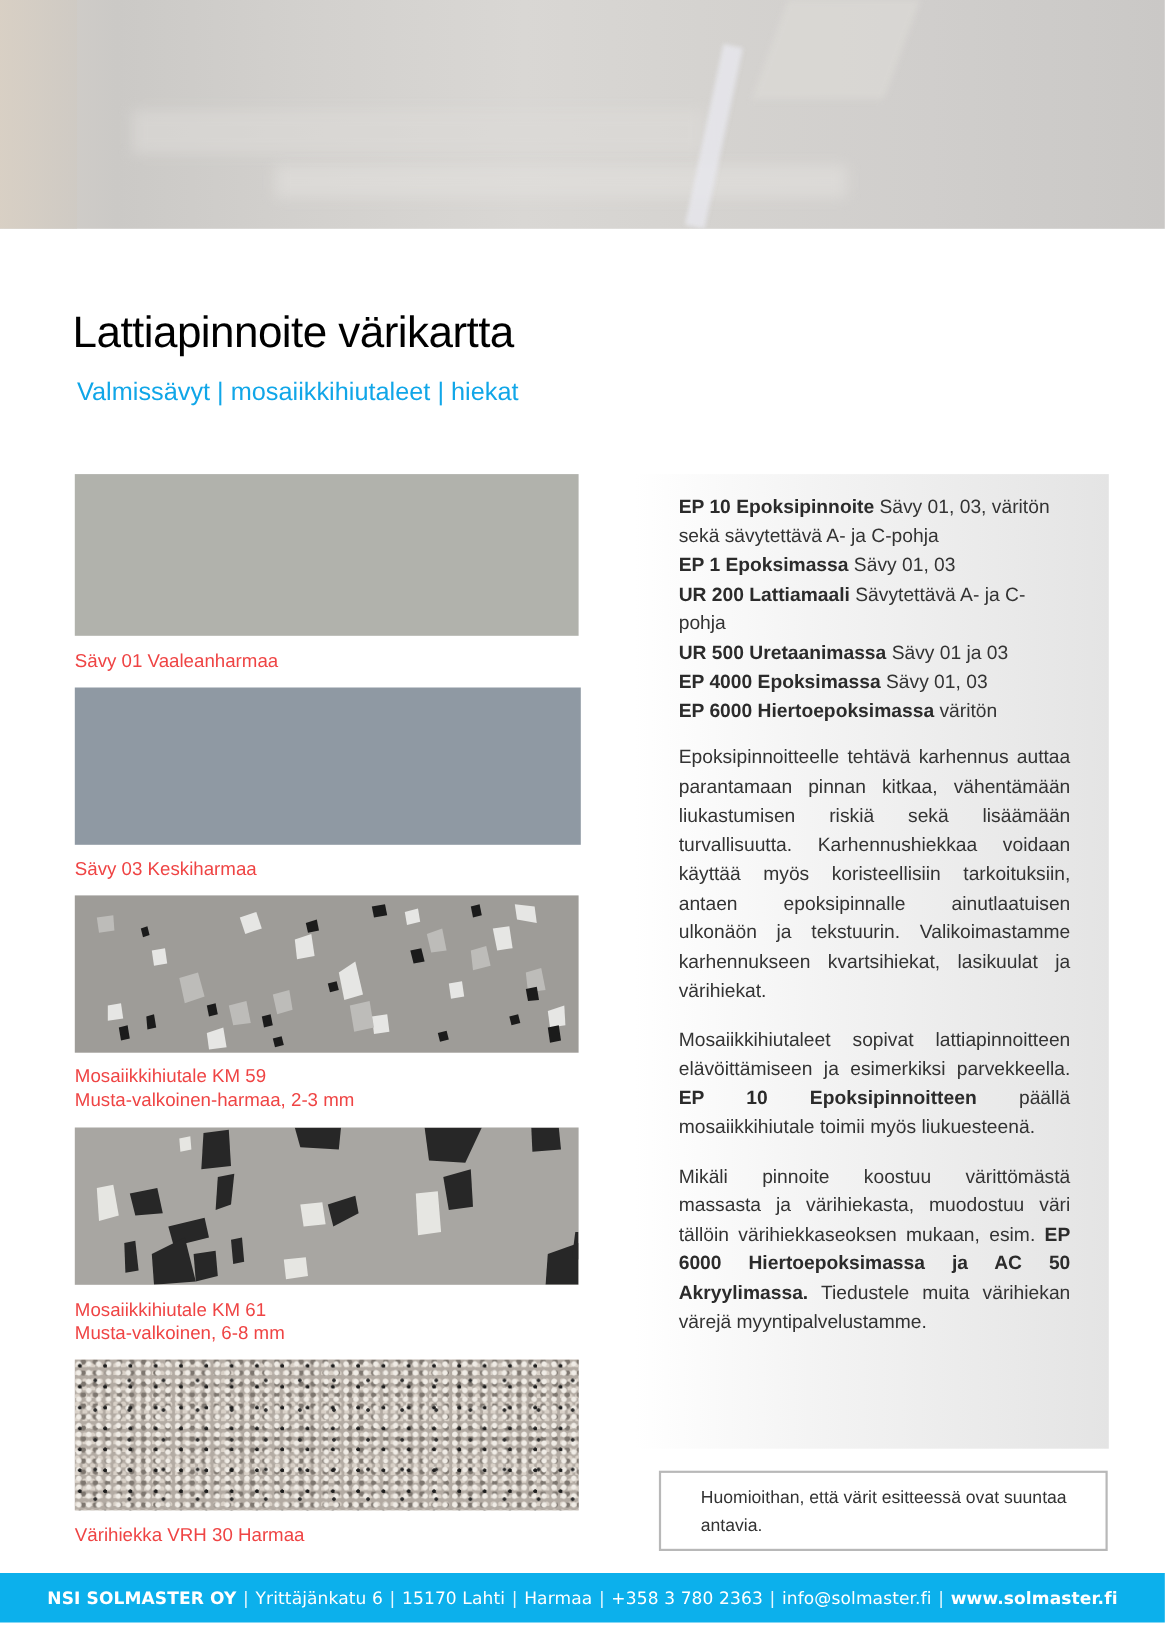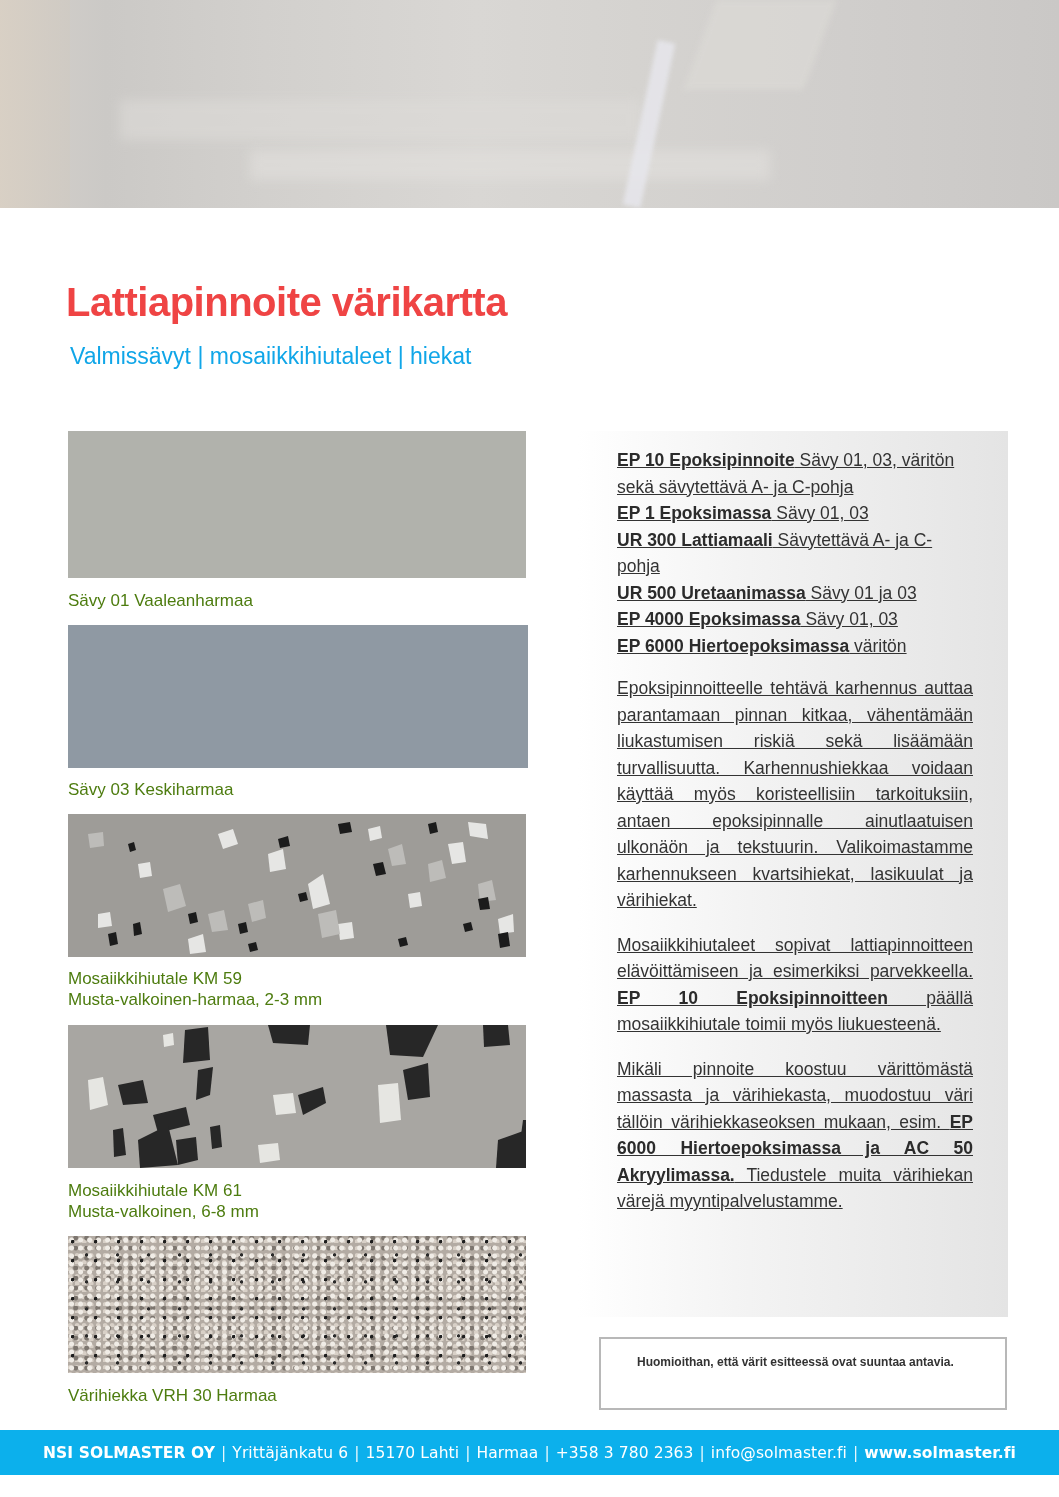--- a/index.html
+++ b/index.html
@@ -1,31 +1,31 @@
 <!DOCTYPE html>
 <html><head>
 <meta charset="utf-8">
 <style>
   html, body { margin:0; padding:0; background:#ffffff; }
   body { width:1059px; height:1497px; position:relative; overflow:hidden; font-family:"Liberation Sans", sans-serif; }
   .hero { position:absolute; left:0; top:0; width:1059px; height:208px; overflow:hidden;
     background: linear-gradient(90deg, #d6d3ce 0%, #cfccc8 6%, #cbc9c6 10%, #d2d0cd 25%, #d9d7d4 45%, #d5d3d0 60%, #d0cecc 80%, #cac8c6 100%); }
   .hero .band { position:absolute; }
-  .title { position:absolute; left:66px; top:280px; font-size:40px; font-weight:bold; color:#ef4444; letter-spacing:-0.5px; margin:0; }
+  .title { position:absolute; left:66px; top:280px; font-size:40px; font-weight:normal; color:#000000; letter-spacing:-0.5px; margin:0; }
   .subtitle { position:absolute; left:70px; top:343px; font-size:23px; font-weight:normal; color:#10a6e8; margin:0; }
   .swatch { position:absolute; left:68px; width:458px; }
-  .caption { position:absolute; left:68px; font-size:17px; color:#4d7c0f; line-height:21px; }
+  .caption { position:absolute; left:68px; font-size:17px; color:#ef4444; line-height:21px; }
   .panel { position:absolute; left:577px; top:431px; width:431px; height:886px;
     background: linear-gradient(90deg, #ffffff 0%, #f3f3f3 40%, #e4e4e4 100%); }
-  .panel-inner { position:absolute; left:40px; top:16px; width:356px; font-size:17.5px; color:#333; line-height:26.5px;text-decoration:underline; }
+  .panel-inner { position:absolute; left:40px; top:16px; width:356px; font-size:17.5px; color:#333; line-height:26.5px; }
   .panel-inner p { margin:0 0 18px 0; text-align:justify; }
   .panel-inner .list { text-align:left; margin-bottom:16px; }
   .panel-inner b { color:#2b2b2b; }
   .note { position:absolute; left:599px; top:1337px; width:404px; height:69px; border:2px solid #b8b8b8; background:#fff; }
-  .note span { position:absolute; left:36px; top:10px; font-size:12px; font-weight:bold; color:#333; line-height:26px; width:340px; }
+  .note span { position:absolute; left:36px; top:10px; font-size:16px; font-weight:normal; color:#333; line-height:26px; width:340px; }
   .footer { position:absolute; left:0; top:1430px; width:1059px; height:45px; background:#0cb0ec; color:#ffffff; font-size:15.5px;
     display:flex; align-items:center; justify-content:center; font-family:"DejaVu Sans", sans-serif; letter-spacing:0.1px; }
   .footer .sep { margin:0 6px; opacity:0.9; }
   .footer b { font-weight:bold; }
 </style>
 </head>
 <body>
 
 <div class="hero">
   <div class="band" style="left:0;top:0;width:70px;height:208px;background:linear-gradient(90deg,#d9cfc2,#cfcac3);opacity:.8"></div>
@@ -142,21 +142,21 @@
 </div>
 <div class="caption" style="top:1385px;">
   <span>Värihiekka VRH 30 Harmaa</span>
 </div>
 
 <div class="panel">
   <div class="panel-inner">
     <p class="list">
       <span><b>EP 10 Epoksipinnoite</b><span> Sävy 01, 03, väritön sekä sävytettävä A- ja C-pohja</span></span><br>
       <span><b>EP 1 Epoksimassa</b><span> Sävy 01, 03</span></span><br>
-      <span><b>UR 300 Lattiamaali</b><span> Sävytettävä A- ja C-pohja</span></span><br>
+      <span><b>UR 200 Lattiamaali</b><span> Sävytettävä A- ja C-pohja</span></span><br>
       <span><b>UR 500 Uretaanimassa</b><span> Sävy 01 ja 03</span></span><br>
       <span><b>EP 4000 Epoksimassa</b><span> Sävy 01, 03</span></span><br>
       <span><b>EP 6000 Hiertoepoksimassa</b><span> väritön</span></span>
     </p>
     <p>Epoksipinnoitteelle tehtävä karhennus auttaa parantamaan pinnan kitkaa, vähentämään liukastumisen riskiä sekä lisäämään turvallisuutta. Karhennushiekkaa voidaan käyttää myös koristeellisiin tarkoituksiin, antaen epoksipinnalle ainutlaatuisen ulkonäön ja tekstuurin. Valikoimastamme karhennukseen kvartsihiekat, lasikuulat ja värihiekat.</p>
     <p><span>Mosaiikkihiutaleet sopivat lattiapinnoitteen elävöittämiseen ja esimerkiksi parvekkeella. </span><b>EP 10 Epoksipinnoitteen</b><span> päällä mosaiikkihiutale toimii myös liukuesteenä.</span></p>
     <p><span>Mikäli pinnoite koostuu värittömästä massasta ja värihiekasta, muodostuu väri tällöin värihiekkaseoksen mukaan, esim. </span><b>EP 6000 Hiertoepoksimassa ja AC 50 Akryylimassa.</b><span> Tiedustele muita värihiekan värejä myyntipalvelustamme.</span></p>
   </div>
 </div>
 

